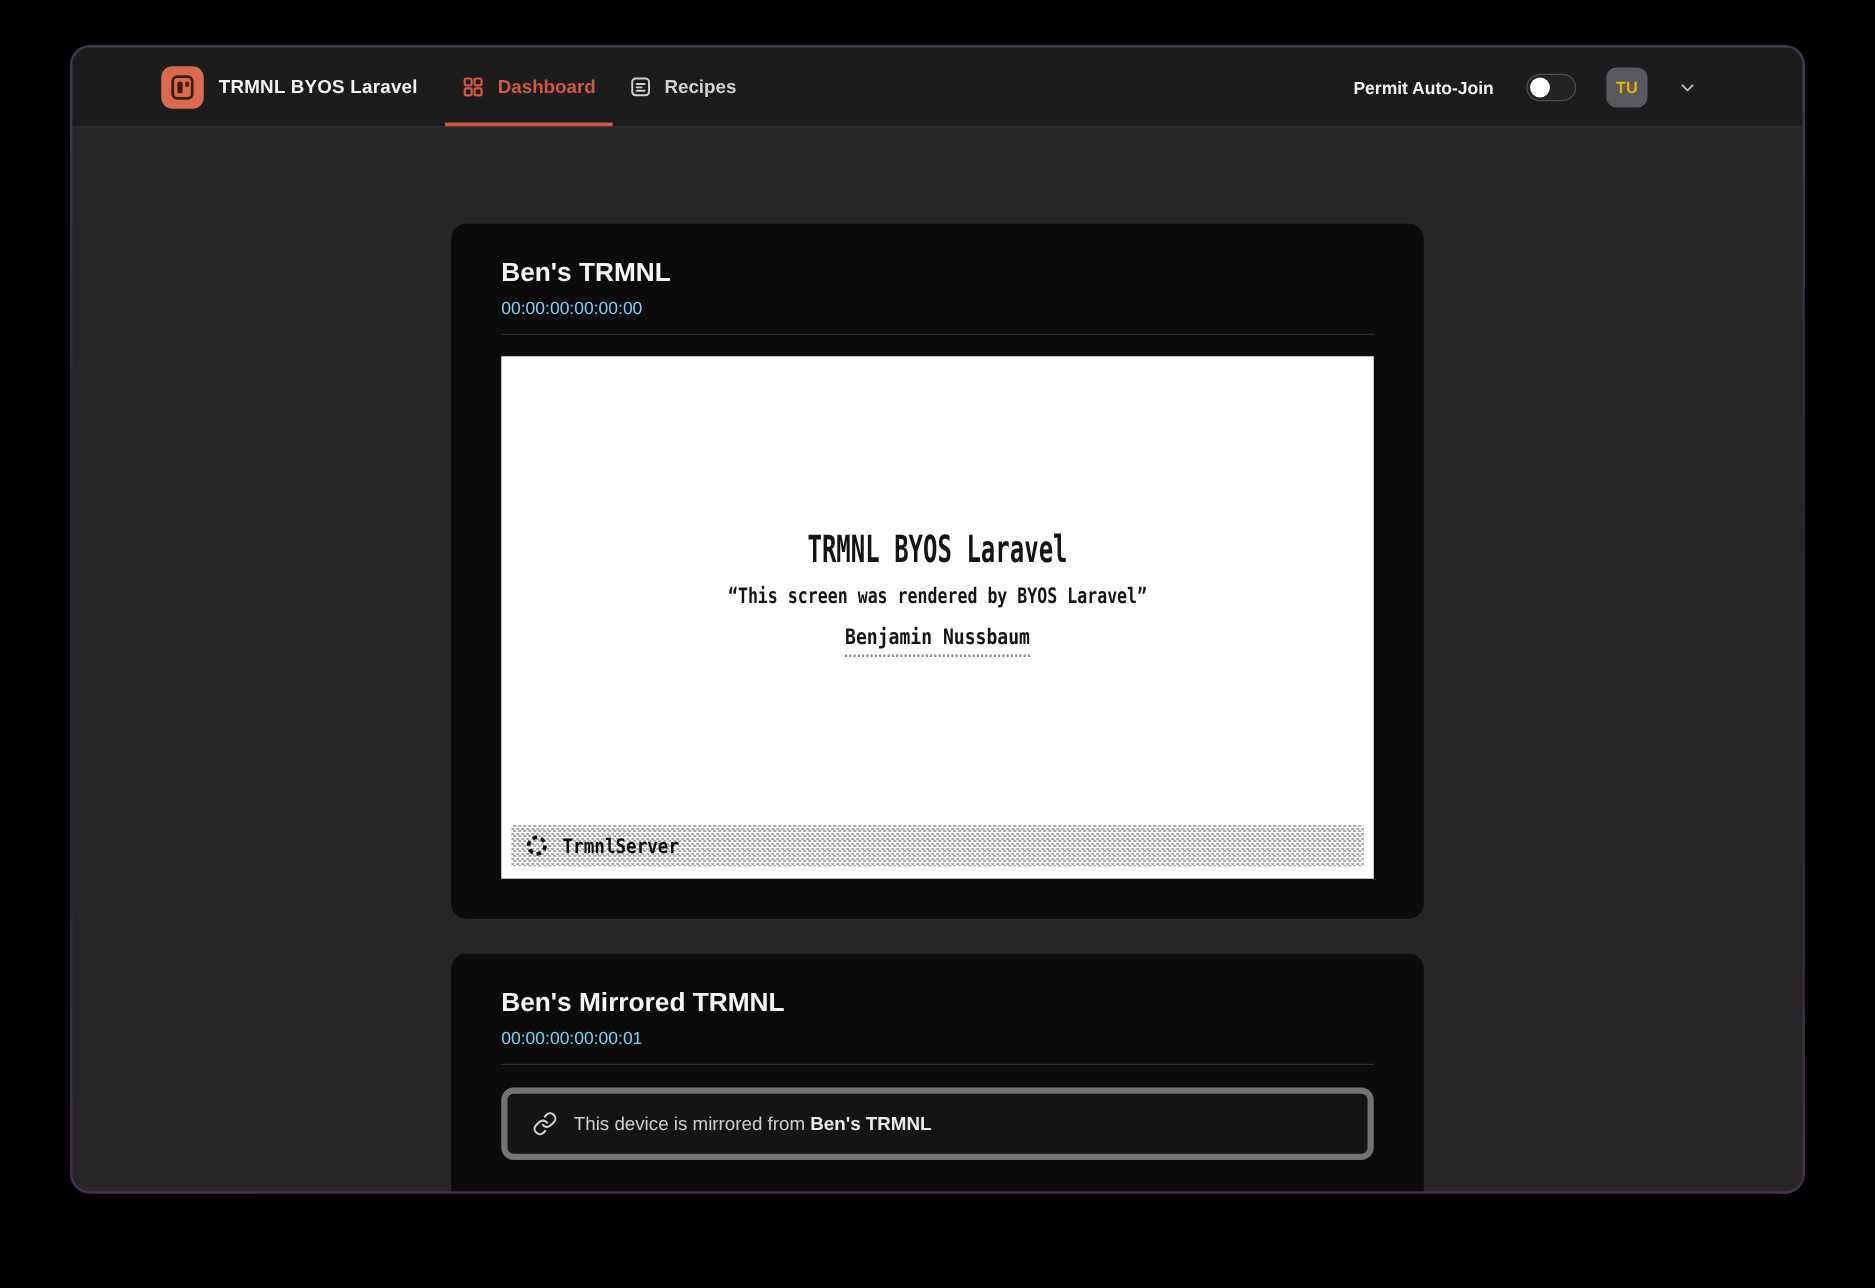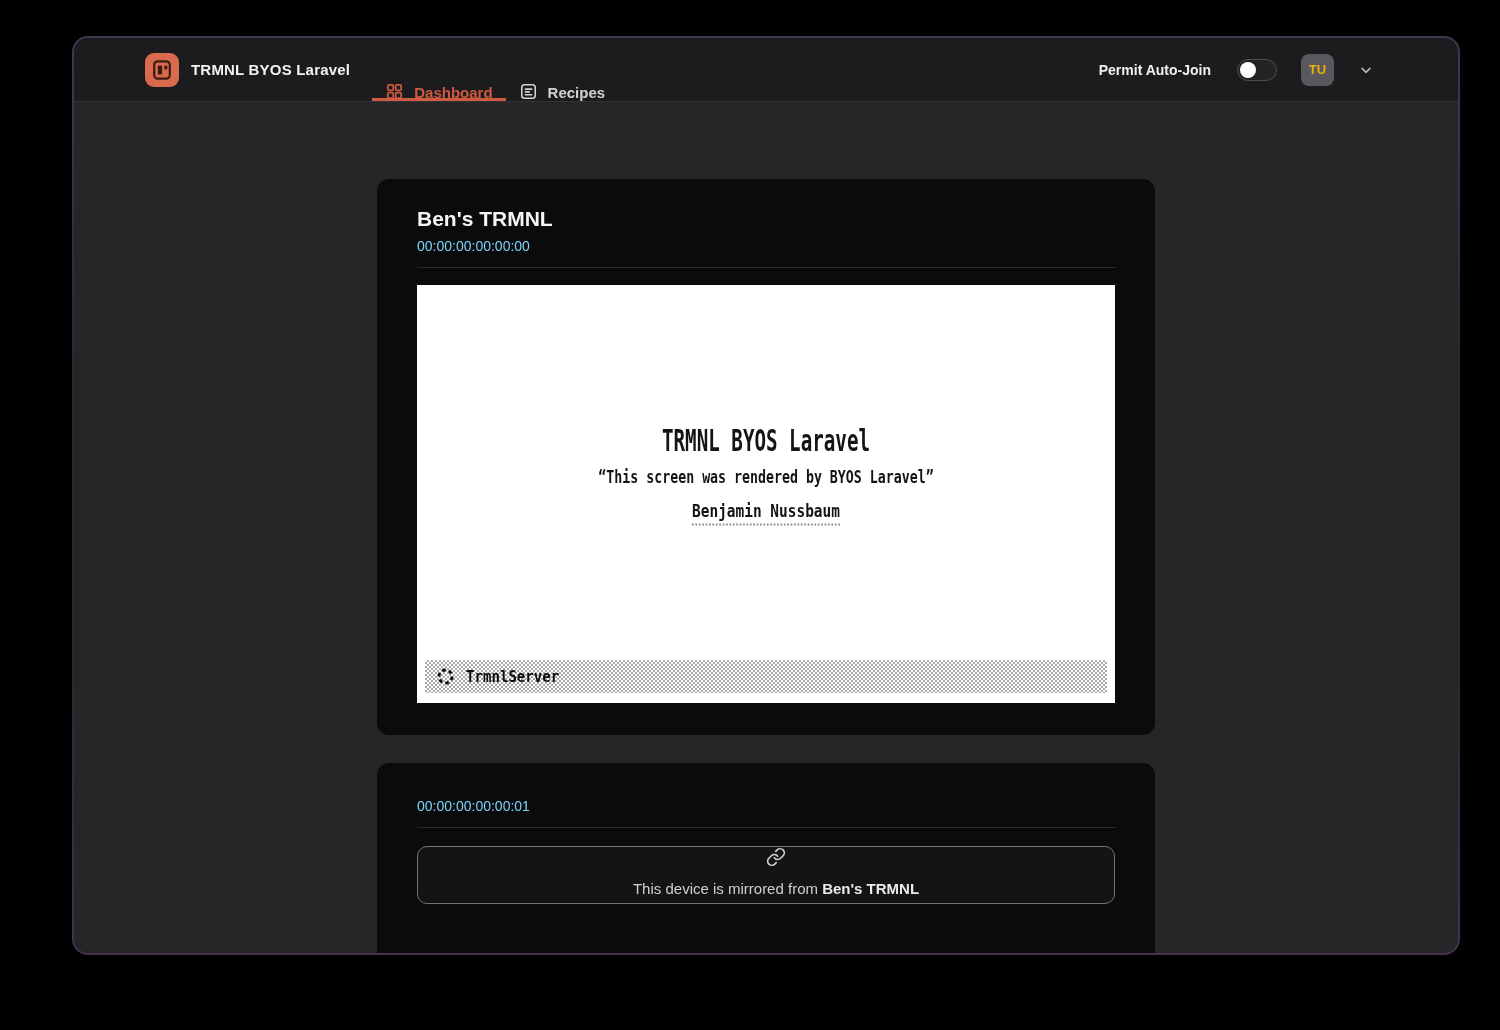--- a/index.html
+++ b/index.html
@@ -1,19 +1,19 @@
 <!DOCTYPE html>
 <html><head>
 <meta charset="utf-8">
 <style>
   * { margin:0; padding:0; box-sizing:border-box; }
   html,body { width:1500px; height:1030px; background:#000; font-family:"Liberation Sans","DejaVu Sans",sans-serif; }
 
   .window-frame{
-    position:absolute; left:72px; top:36px; width:1388px; height:919px;
+    position:absolute; left:56px; top:36px; width:1388px; height:919px;
     border-radius:16px; padding:2px;
     background:linear-gradient(180deg,#3d3b52 0%,#2a2836 35%,#2d2735 70%,#46304f 100%);
   }
   .window{
     width:100%; height:100%; border-radius:14px; overflow:hidden;
     background:#262628; position:relative;
   }
 
   
   .nav{
@@ -22,21 +22,21 @@
   }
   .brand{ display:flex; align-items:center; gap:12px; }
   .logo{
     width:34px; height:34px; border-radius:9px; background:#d96a4d;
     display:flex; align-items:center; justify-content:center;
   }
   .brand-title{ font-size:15px; font-weight:bold; color:#f3f3f3; letter-spacing:.2px; }
 
   .tabs{ display:flex; align-items:stretch; height:100%; margin-left:22px; }
   .tab{
-    display:flex; align-items:flex-end; gap:10px; padding:0 13px;
+    display:flex; align-items:center; gap:10px; padding:0 13px;
     font-size:15px; font-weight:600; color:#d2d2d2; position:relative; cursor:pointer;
   }
   .tab.active{ color:#cd5a41; }
   .tab.active::after{
     content:""; position:absolute; left:0; right:0; bottom:0; height:3px; background:#cd5a41;
   }
   .tab svg{ display:block; }
 
   .nav-right{ margin-left:auto; display:flex; align-items:center; gap:24px; }
   .permit-label{ font-size:14px; font-weight:bold; color:#f0f0f0; }
@@ -87,22 +87,22 @@
     background-color:#fff;
     background-image:repeating-conic-gradient(#a9a9a9 0% 25%, #ffffff 0% 50%);
     background-size:4px 4px;
     display:flex; align-items:center; padding-left:10px; gap:10px;
   }
   .statusbar-label{ font-size:16px; font-weight:bold; color:#0d0d0d; transform:scaleX(.88); transform-origin:left center; }
 
   
   .card.cut{ border-bottom-left-radius:0; border-bottom-right-radius:0; padding-bottom:120px; }
   .mirror-box{
-    height:58px; background:#141416; border:1px solid #737373; border-radius:10px;
-    display:flex; align-items:center; padding-left:20px; gap:13px; margin-top:18px;flex-direction:column;
+    height:58px; background:#141416; border:5px solid #737373; border-radius:10px;
+    display:flex; align-items:center; padding-left:20px; gap:13px; margin-top:18px;
   }
   .mirror-text{ font-size:15px; color:#cfcfcd; }
   .mirror-text b{ color:#ebebe9; font-weight:bold; }
 </style>
 </head>
 <body>
 
 <div class="window-frame">
   <div class="window">
 
@@ -175,20 +175,21 @@
               <svg width="21" height="21" viewBox="0 0 24 24" fill="none" stroke="#0d0d0d" stroke-width="3.4">
                 <circle cx="12" cy="12" r="7.5" stroke-dasharray="4.2 3.6"></circle>
               </svg>
             </span>
             <span class="statusbar-label">TrmnlServer</span>
           </div>
         </div>
       </div>
 
       <div class="card cut">
+        <div class="card-title">Ben's Mirrored TRMNL</div>
         <div class="card-mac">00:00:00:00:00:01</div>
         <div class="card-divider"></div>
 
         <div class="mirror-box">
           <span style="display:flex;">
             <svg width="20" height="20" viewBox="0 0 24 24" fill="none" stroke="#d2d2d0" stroke-width="2" stroke-linecap="round" stroke-linejoin="round">
               <path d="M10 13a5 5 0 0 0 7.54.54l3-3a5 5 0 0 0-7.07-7.07l-1.72 1.71"></path>
               <path d="M14 11a5 5 0 0 0-7.54-.54l-3 3a5 5 0 0 0 7.07 7.07l1.71-1.71"></path>
             </svg>
           </span>

